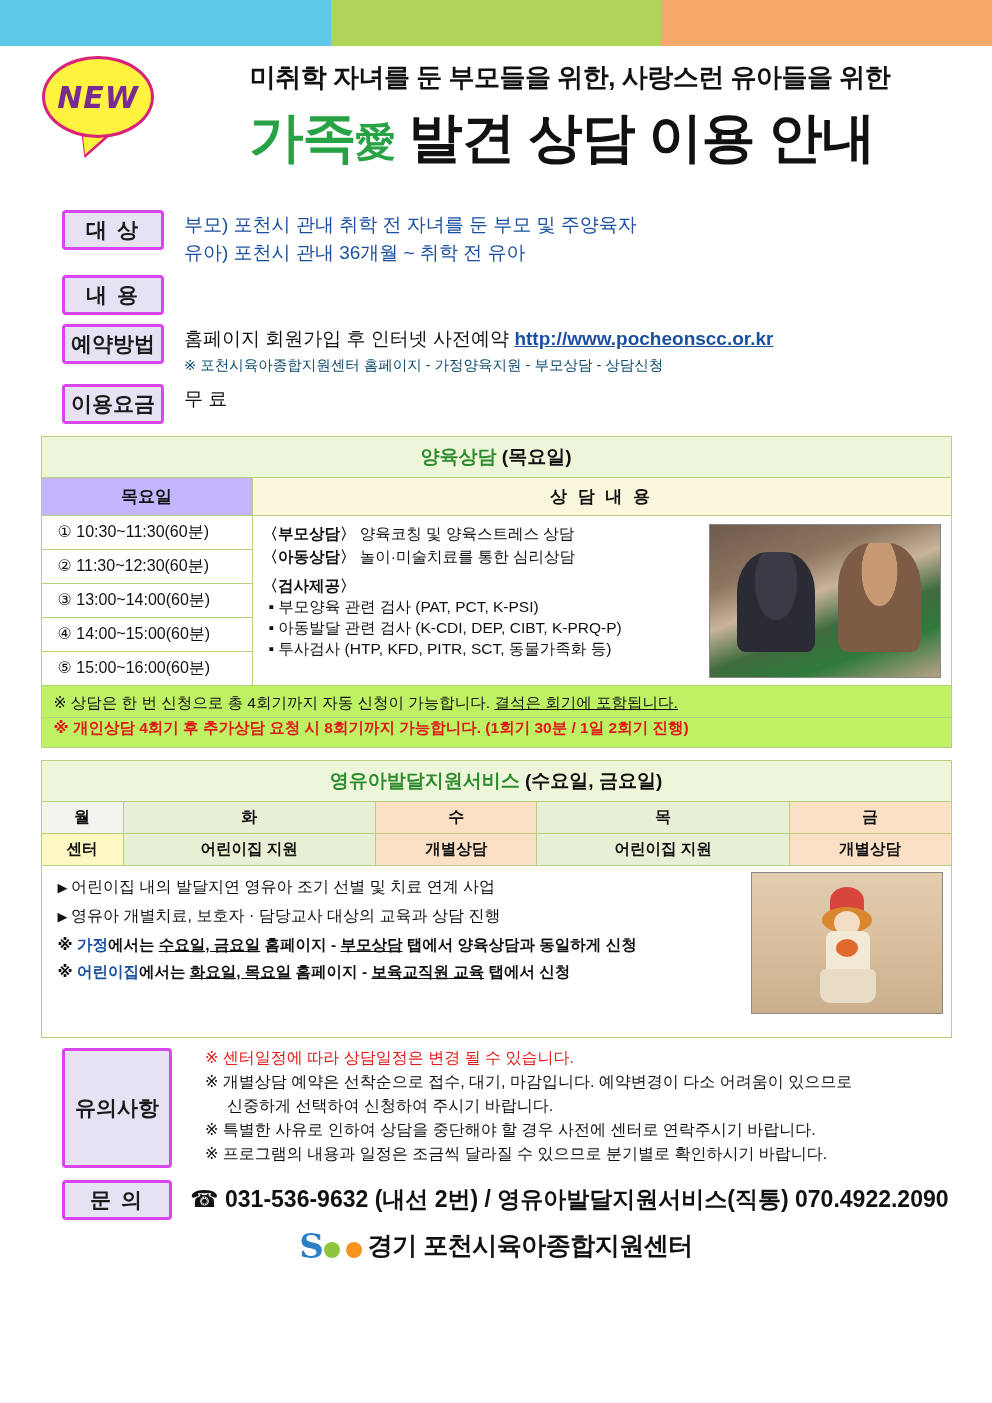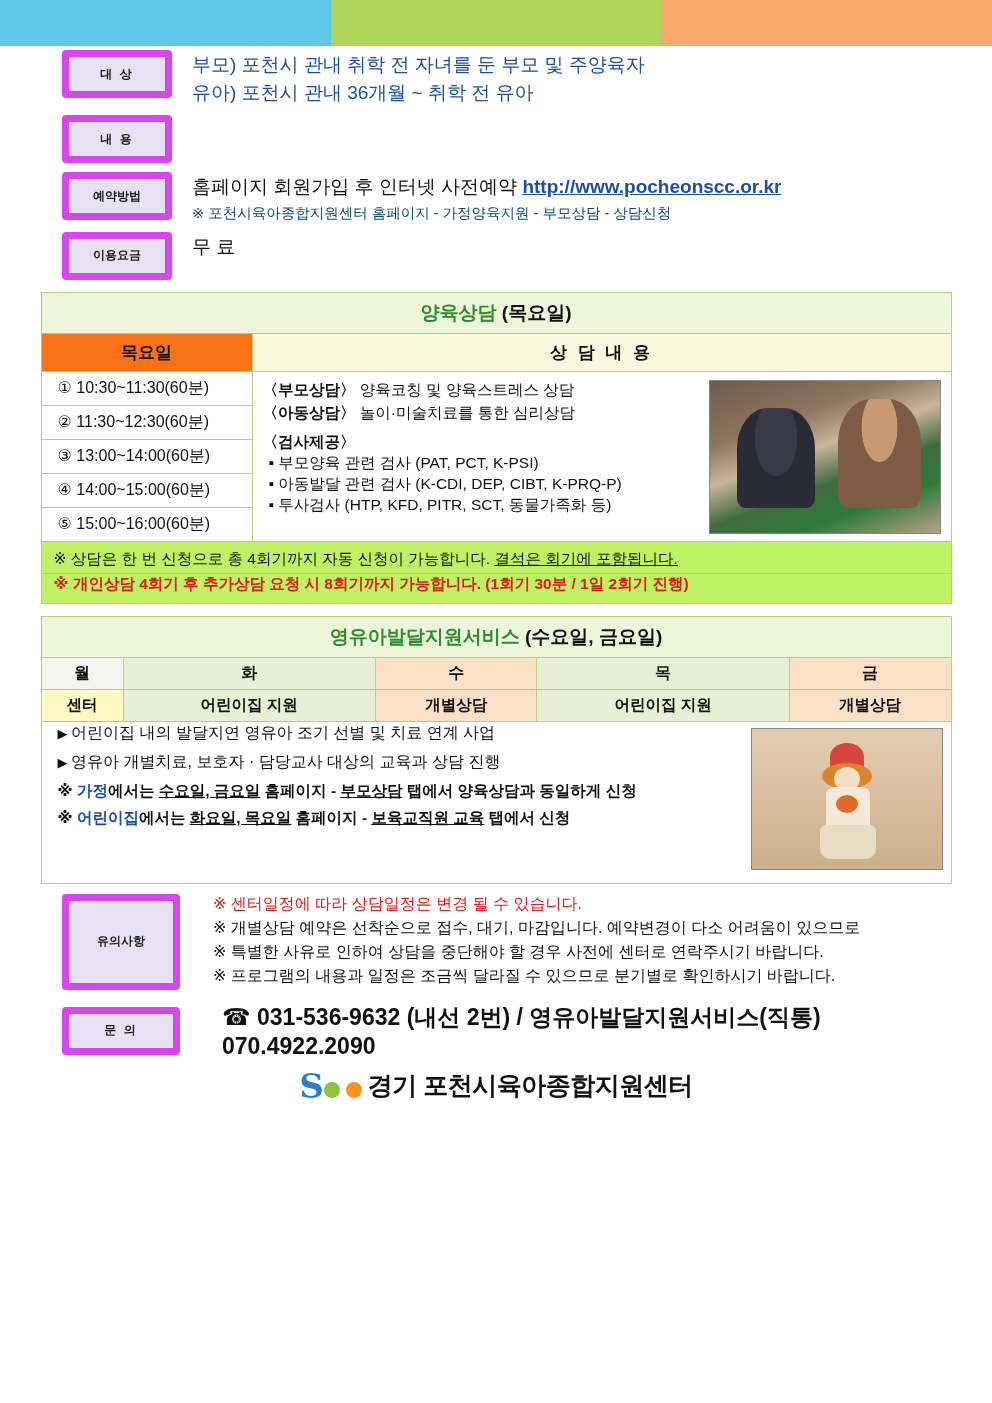--- a/index.html
+++ b/index.html
@@ -53,43 +53,43 @@
     white-space:nowrap;
   }
   .t-green{color:#27a244;}
   .t-black{color:#111;}
   .t-love{color:#27a244;font-size:40px;}
 
   
   .info{margin-top:4px;}
   .info-row{display:flex;align-items:flex-start;margin-bottom:9px;}
   .label-box{
-    width:96px;min-height:34px;background:#e7e2f3;border:7px solid #d946ef;
+    width:96px;min-height:34px;background:#e7e2f3;border:3px solid #d946ef;
     border-radius:4px;display:flex;align-items:center;justify-content:center;
-    font-size:12px;font-weight:bold;color:#1a1a1a;margin-left:40px;flex:none;
+    font-size:21px;font-weight:bold;color:#1a1a1a;margin-left:40px;flex:none;
     letter-spacing:2px;
   }
   .label-box.tight{letter-spacing:0;}
   .info-body{margin-left:20px;padding-top:1px;}
   .line{font-size:19px;line-height:1.45;}
   .blue{color:#1b4fa0;font-weight:normal;}
   .red{color:#e11919;font-weight:bold;}
   .small-note{font-size:14.5px;color:#0c4a6e;margin-top:3px;}
   .link{color:#1b4fa0;text-decoration:underline;font-weight:bold;}
 
   
   table{border-collapse:collapse;width:911px;margin:0 auto;}
   .tbl-wrap{margin-top:12px;}
   .tbl1 td,.tbl1 th{border:1px solid #b7cf7f;}
   .cap{
     background:#eef6da;text-align:center;font-size:19px;font-weight:bold;
     padding:7px 0;color:#111;
   }
   .cap .green{color:#2e8b2e;}
-  .th-day{background:#f97316;text-align:center;font-weight:bold;font-size:17px;padding:7px 0;width:210px;}
+  .th-day{background:#c4b5fd;text-align:center;font-weight:bold;font-size:17px;padding:7px 0;width:210px;}
   .th-content{background:#fbf7dc;text-align:center;font-weight:bold;font-size:17px;padding:7px 0;letter-spacing:3px;}
   .time-cell{font-size:16px;padding:6px 0 6px 16px;background:#fff;}
   .content-cell{padding:8px 10px;font-size:15.5px;vertical-align:top;background:#fff;position:relative;}
   .content-cell b{font-size:15.5px;}
   .cc-line{margin-bottom:2px;}
   .cc-block{margin-top:8px;}
   .bullet{margin-left:6px;}
   .bullet:before{content:"▪ ";}
   .photo1{
     position:absolute;right:10px;top:8px;width:230px;height:152px;border:1px solid #888;
@@ -110,21 +110,21 @@
   .u{text-decoration:underline;}
 
   
   .tbl2 td,.tbl2 th{border:1px solid #b7cf7f;}
   .d-head{text-align:center;font-weight:bold;font-size:16px;padding:5px 0;background:#f4f4ef;}
   .d-head.o{background:#fbe0c6;}
   .d-head.g{background:#e7efd4;}
   .d-sub{text-align:center;font-weight:bold;font-size:15.5px;padding:5px 0;background:#fef9c3;}
   .d-sub.o{background:#fbe0c6;}
   .d-sub.g{background:#e7efd4;}
-  .body2{padding:1px 10px 12px 16px;font-size:16px;background:#fff;position:relative;height:148px;vertical-align:top;}
+  .body2{padding:11px 10px 12px 16px;font-size:16px;background:#fff;position:relative;height:148px;vertical-align:top;}
   .arrow-line{margin-bottom:8px;}
   .arrow-line:before{content:"▶ ";font-size:13px;}
   .star-line{margin-top:6px;font-weight:bold;font-size:15.5px;}
   .star-line .k{color:#1b4fa0;}
   .photo2{
     position:absolute;right:8px;top:6px;width:190px;height:140px;border:1px solid #888;
     background:linear-gradient(180deg,#e3cdb0 0%,#d8bd9c 55%,#cbb08d 100%);
     overflow:hidden;
   }
   .doll-hat{position:absolute;left:78px;top:14px;width:34px;height:28px;background:#d7453d;border-radius:50% 50% 0 0;}
@@ -140,21 +140,21 @@
   .bn-ind{padding-left:22px;font-weight:bold;font-size:15.5px;}
   .teal{color:#1b9e9e;font-weight:bold;}
 
   .caution{display:flex;margin-top:10px;}
   .caution .label-box{margin-left:40px;width:104px;}
   .caution-body{margin-left:33px;font-size:16px;}
   .caution-body .c-line{margin-bottom:3px;}
   .c-red{color:#e11919;}
   .c-ind{padding-left:22px;}
 
-  .contact{display:flex;align-items:center;margin-top:12px;gap:24px;}
+  .contact{display:flex;align-items:center;margin-top:12px;}
   .contact .label-box{margin-left:40px;width:104px;}
   .contact-text{margin-left:18px;font-size:23px;font-weight:bold;color:#111;}
 
   .logo-row{display:flex;align-items:center;justify-content:center;margin-top:6px;}
   .logo-mark{
     font-family:"DejaVu Serif",serif;font-size:34px;font-weight:bold;color:#2b7fc4;margin-right:4px;
     letter-spacing:-4px;
   }
   .logo-dot{display:inline-block;width:16px;height:16px;border-radius:50%;background:#8cc63f;margin:0 2px 0 4px;}
   .logo-dot.o{background:#f7941e;}
@@ -164,20 +164,33 @@
 <body>
 
 <div class="colorbar">
   <div class="seg bar-cyan"></div>
   <div class="seg bar-green"></div>
   <div class="seg bar-orange"></div>
 </div>
 
 <div class="page">
 
+  <div class="header">
+    <div class="new-tail-b"></div>
+    <div class="new-tail"></div>
+    <div class="new-badge">
+      <span>NEW</span>
+    </div>
+    <div class="head-sub">미취학 자녀를 둔 부모들을 위한, 사랑스런 유아들을 위한</div>
+    <div class="head-title">
+      <span class="t-green">가족</span><span class="t-love">愛</span>
+      <span class="t-black">발견</span>
+      <span class="t-black">상담 이용 안내</span>
+    </div>
+  </div>
 
   <div class="info">
 
     <div class="info-row">
       <div class="label-box">대  상</div>
       <div class="info-body">
         <div class="line blue">부모) 포천시 관내 취학 전 자녀를 둔 부모 및 주양육자</div>
         <div class="line blue">유아) 포천시 관내 36개월 ~ 취학 전 유아</div>
       </div>
     </div>
@@ -309,20 +322,21 @@
     </tbody>
       </table>
   </div>
 
 
   <div class="caution">
     <div class="label-box tight">유의사항</div>
     <div class="caution-body">
       <div class="c-line c-red">※  센터일정에 따라 상담일정은 변경 될 수 있습니다.</div>
       <div class="c-line">※  개별상담 예약은 선착순으로 접수, 대기, 마감입니다. 예약변경이 다소 어려움이 있으므로</div>
+      <div class="c-line c-ind">신중하게 선택하여 신청하여 주시기 바랍니다.</div>
       <div class="c-line">※  특별한 사유로 인하여 상담을 중단해야 할 경우 사전에 센터로 연락주시기 바랍니다.</div>
       <div class="c-line">※  프로그램의 내용과 일정은 조금씩 달라질 수 있으므로 분기별로 확인하시기 바랍니다.</div>
     </div>
   </div>
 
   <div class="contact">
     <div class="label-box">문  의</div>
     <div class="contact-text">☎ 031-536-9632 (내선 2번) / 영유아발달지원서비스(직통) 070.4922.2090</div>
   </div>
 

